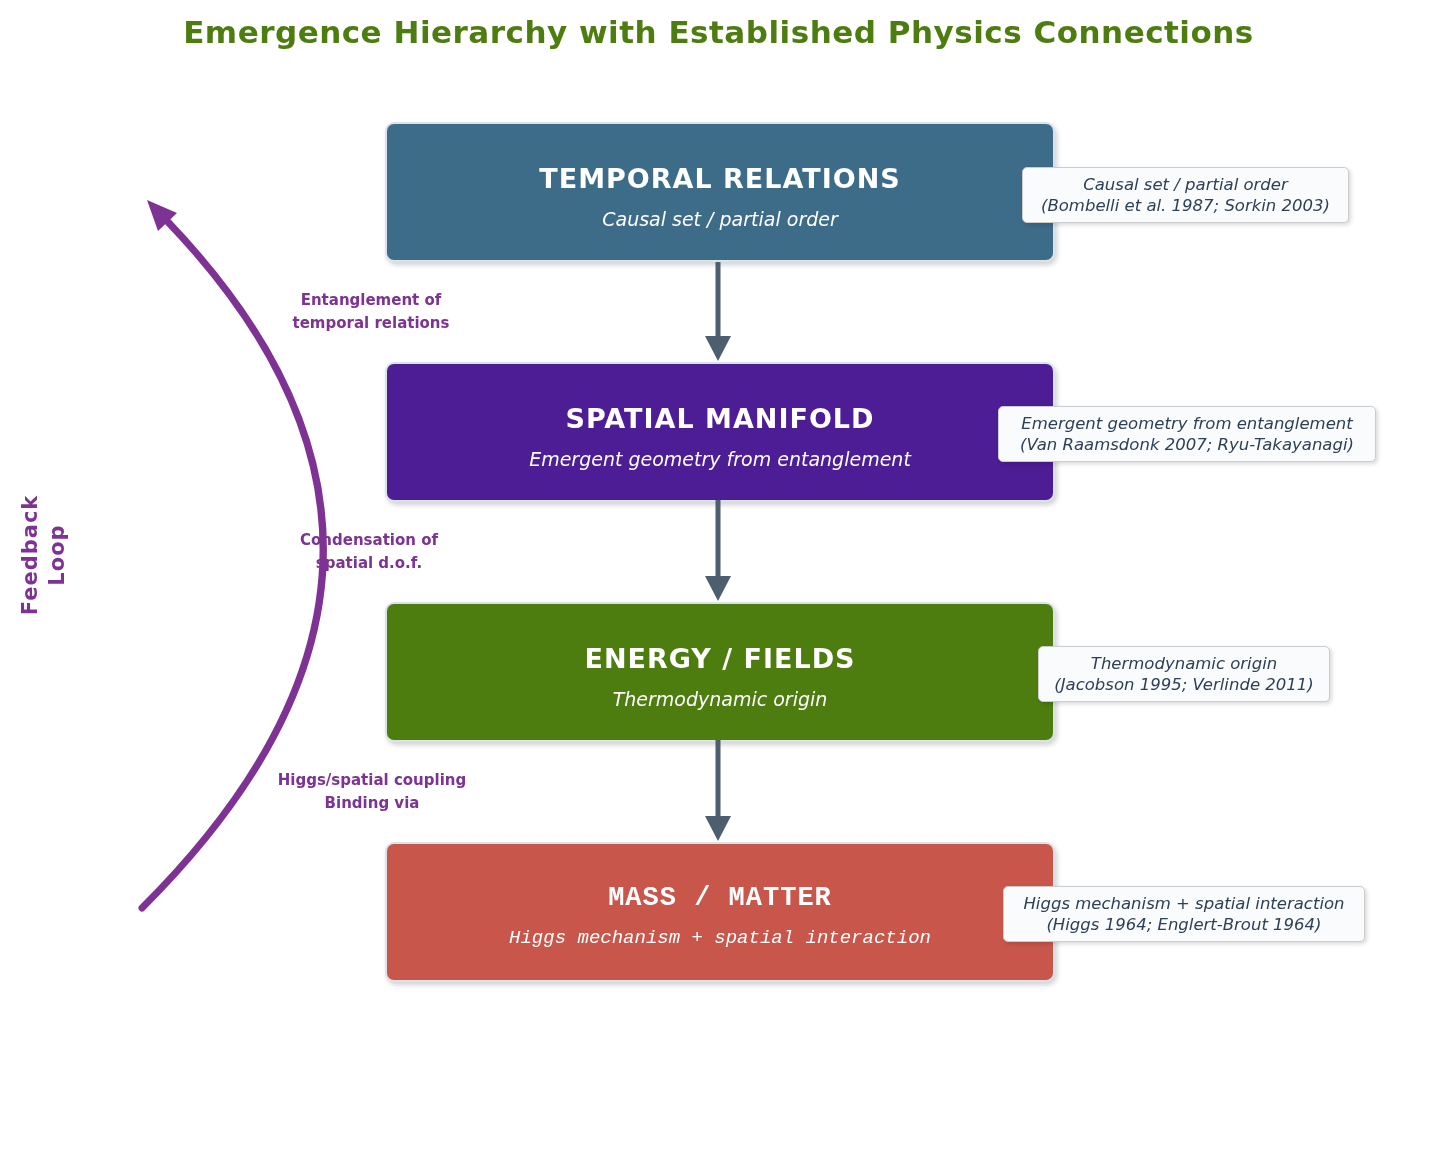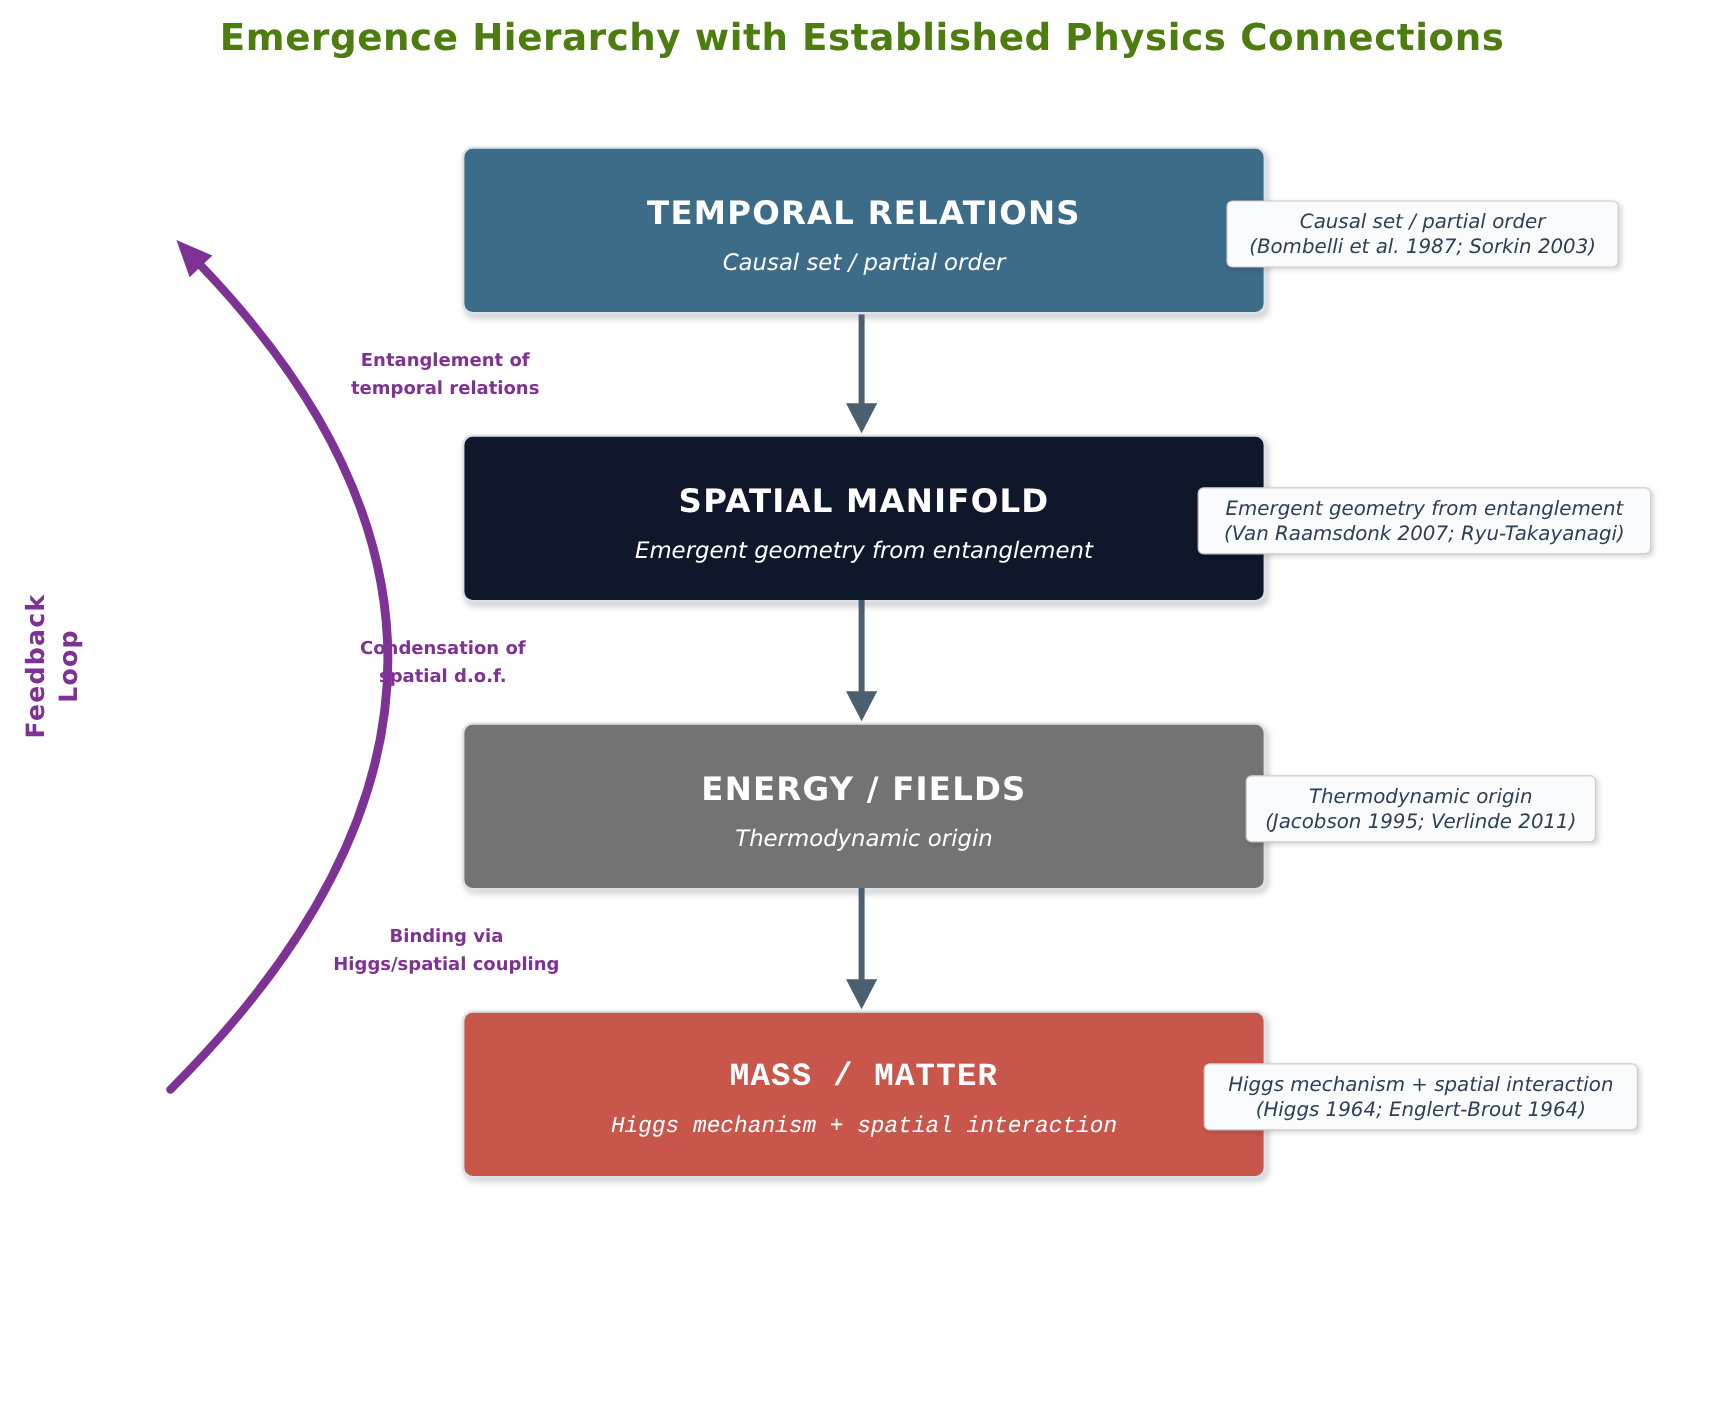--- a/index.html
+++ b/index.html
@@ -117,25 +117,25 @@
 <body>
 
 <div class="canvas">
 
   <div class="page-title">Emergence Hierarchy with Established Physics Connections</div>
 
   <div class="level-box level-0" style="background: rgb(61, 108, 137);">
     <div class="level-title">TEMPORAL RELATIONS</div>
     <div class="level-subtitle">Causal set / partial order</div>
   </div>
-  <div class="level-box level-1" style="background: #0f172a;">
+  <div class="level-box level-1" style="background: #4c1d95;">
     <div class="level-title">SPATIAL MANIFOLD</div>
     <div class="level-subtitle">Emergent geometry from entanglement</div>
   </div>
-  <div class="level-box level-2" style="background: #737373;">
+  <div class="level-box level-2" style="background: #4d7c0f;">
     <div class="level-title">ENERGY / FIELDS</div>
     <div class="level-subtitle">Thermodynamic origin</div>
   </div>
   <div class="level-box level-3" style="background: rgb(201, 86, 75); font-family: Liberation Mono, monospace;">
     <div class="level-title">MASS / MATTER</div>
     <div class="level-subtitle">Higgs mechanism + spatial interaction</div>
   </div>
 
   <div class="annotation-card annotation-0">
     <span>Causal set / partial order</span>
@@ -156,22 +156,22 @@
 
   <div class="transition-label transition-0">
     <div>Entanglement of</div>
     <div>temporal relations</div>
   </div>
   <div class="transition-label transition-1">
     <div>Condensation of</div>
     <div>spatial d.o.f.</div>
   </div>
   <div class="transition-label transition-2">
+    <div>Higgs/spatial coupling</div>
     <div>Binding via</div>
-    <div>Higgs/spatial coupling</div>
   </div>
 
   <div class="feedback-label">
     <div>Feedback</div>
     <div>Loop</div>
   </div>
 
   <svg class="arrows-layer" width="1437" height="1171" viewBox="0 0 1437 1171">
 
     <g>

